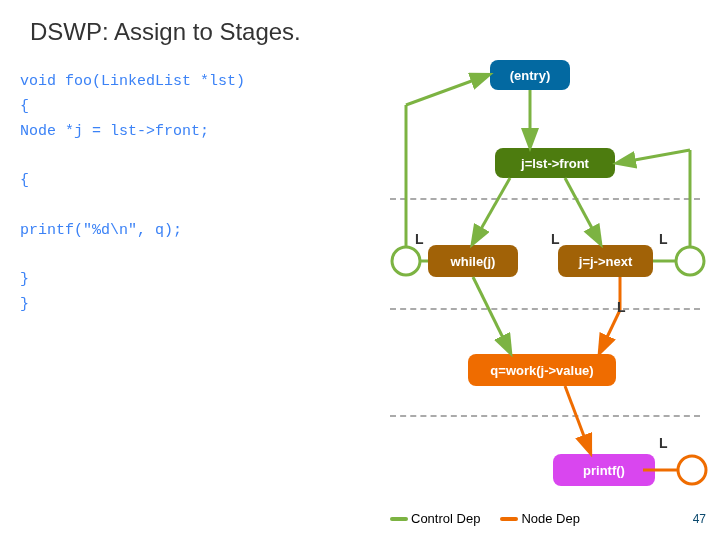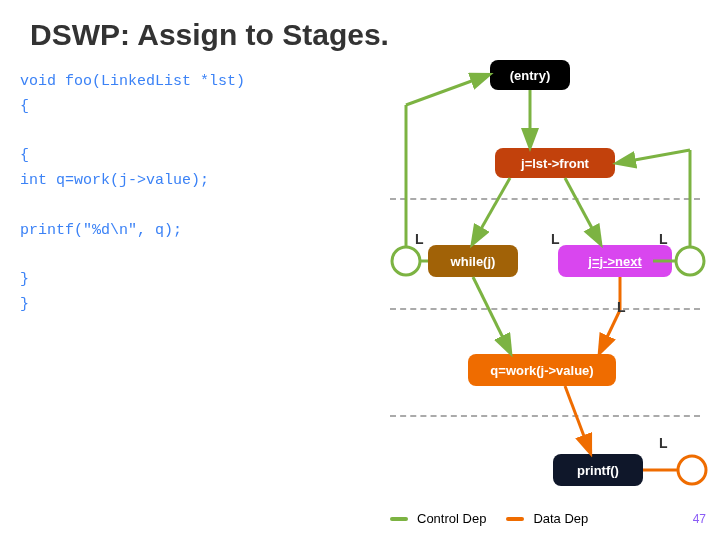--- a/index.html
+++ b/index.html
@@ -7,22 +7,22 @@
       width: 720px;
       height: 540px;
       background: #ffffff;
       font-family: Arial, sans-serif;
       overflow: hidden;
       position: relative;
     }
 
     
     .title {
-      font-size: 30px;
-      font-weight: bold;
+      font-size: 24px;
+      font-weight: normal;
       color: #333;
       position: absolute;
       top: 18px;
       left: 30px;
     }
 
     
     .code-block {
       position: absolute;
       top: 70px;
@@ -60,90 +60,90 @@
       bottom: 14px;
       left: 390px;
       display: flex;
       align-items: center;
       gap: 20px;
       font-size: 13px;
     }
     .legend-item {
       display: flex;
       align-items: center;
-      gap: 9px;
+      gap: 3px;
     }
     .legend-color {
       width: 18px;
       height: 4px;
       border-radius: 2px;
     }
 
     
     .slide-num {
       position: absolute;
       bottom: 14px;
       right: 14px;
       font-size: 12px;
-      color: #8b5cf6;
+      color: #0c4a6e;
     }
 
     
     .diagram-svg {
       position: absolute;
       top: 0;
       left: 0;
       width: 720px;
       height: 540px;
       pointer-events: none;
     }
   </style>
 </head>
 <body>
 
 <div class="title">DSWP: Assign to Stages.</div>
 
 <div class="code-block">
   <div>void foo(LinkedList *lst)</div>
   <div>{</div>
+  <div>  Node *j = lst-&gt;front;</div>
   <div>&nbsp;</div>
   <div>  {</div>
-  <div>    int q=work(j-&gt;value);</div>
   <div>&nbsp;</div>
   <div>    printf("%d\n", q);</div>
   <div>&nbsp;</div>
   <div>  }</div>
   <div>}</div>
 </div>
 
 <div class="dashed-line" style="top: 198px;"></div>
 <div class="dashed-line" style="top: 308px;"></div>
 <div class="dashed-line" style="top: 415px;"></div>
 
-<div class="stage-box" style="left:490px; top:60px; width:80px; height:30px; background:#000000;">
+<div class="stage-box" style="left:490px; top:60px; width:80px; height:30px; background:#0369a1;">
   <span>(entry)</span>
 </div>
 
-<div class="stage-box" style="left:495px; top:148px; width:120px; height:30px; background:#c2410c;">
+<div class="stage-box" style="left:495px; top:148px; width:120px; height:30px; background:#4d7c0f;">
   <span>j=lst-&gt;front</span>
 </div>
 
 <div class="stage-box" style="left:428px; top:245px; width:90px; height:32px; background:#a16207;">
   <span>while(j)</span>
 </div>
 
-<div class="stage-box" style="left:558px; top:245px; width:114px; height:32px; background:#d946ef;text-decoration:underline;">
+<div class="stage-box" style="left:558px; top:245px; width:95px; height:32px; background:#a16207;">
   <span>j=j-&gt;next</span>
 </div>
 
 <div class="stage-box" style="left:468px; top:354px; width:148px; height:32px; background:#ef6c00;">
   <span>q=work(j-&gt;value)</span>
 </div>
 
-<div class="stage-box" style="left:553px; top:454px; width:90px; height:32px; background:#0f172a;">
+<div class="stage-box" style="left:553px; top:454px; width:102px; height:32px; background:#d946ef;">
   <span>printf()</span>
 </div>
 
 <svg class="diagram-svg" xmlns="http://www.w3.org/2000/svg">
   <defs>
     <marker id="arrowGreen" markerWidth="8" markerHeight="8" refX="6" refY="3" orient="auto">
       <path d="M0,0 L0,6 L8,3 z" fill="#7cb342"></path>
     </marker>
     <marker id="arrowOrange" markerWidth="8" markerHeight="8" refX="6" refY="3" orient="auto">
       <path d="M0,0 L0,6 L8,3 z" fill="#ef6c00"></path>
@@ -194,17 +194,17 @@
   <text x="659" y="448" font-size="14" font-weight="bold" fill="#333" font-family="Arial">L</text>
 </svg>
 
 <div class="legend">
   <div class="legend-item">
     <div class="legend-color" style="background:#7cb342;"></div>
     <span>Control Dep</span>
   </div>
   <div class="legend-item">
     <div class="legend-color" style="background:#ef6c00;"></div>
-    <span>Data Dep</span>
+    <span>Node Dep</span>
   </div>
 </div>
 
 <div class="slide-num">47</div>
 
 </body></html>

